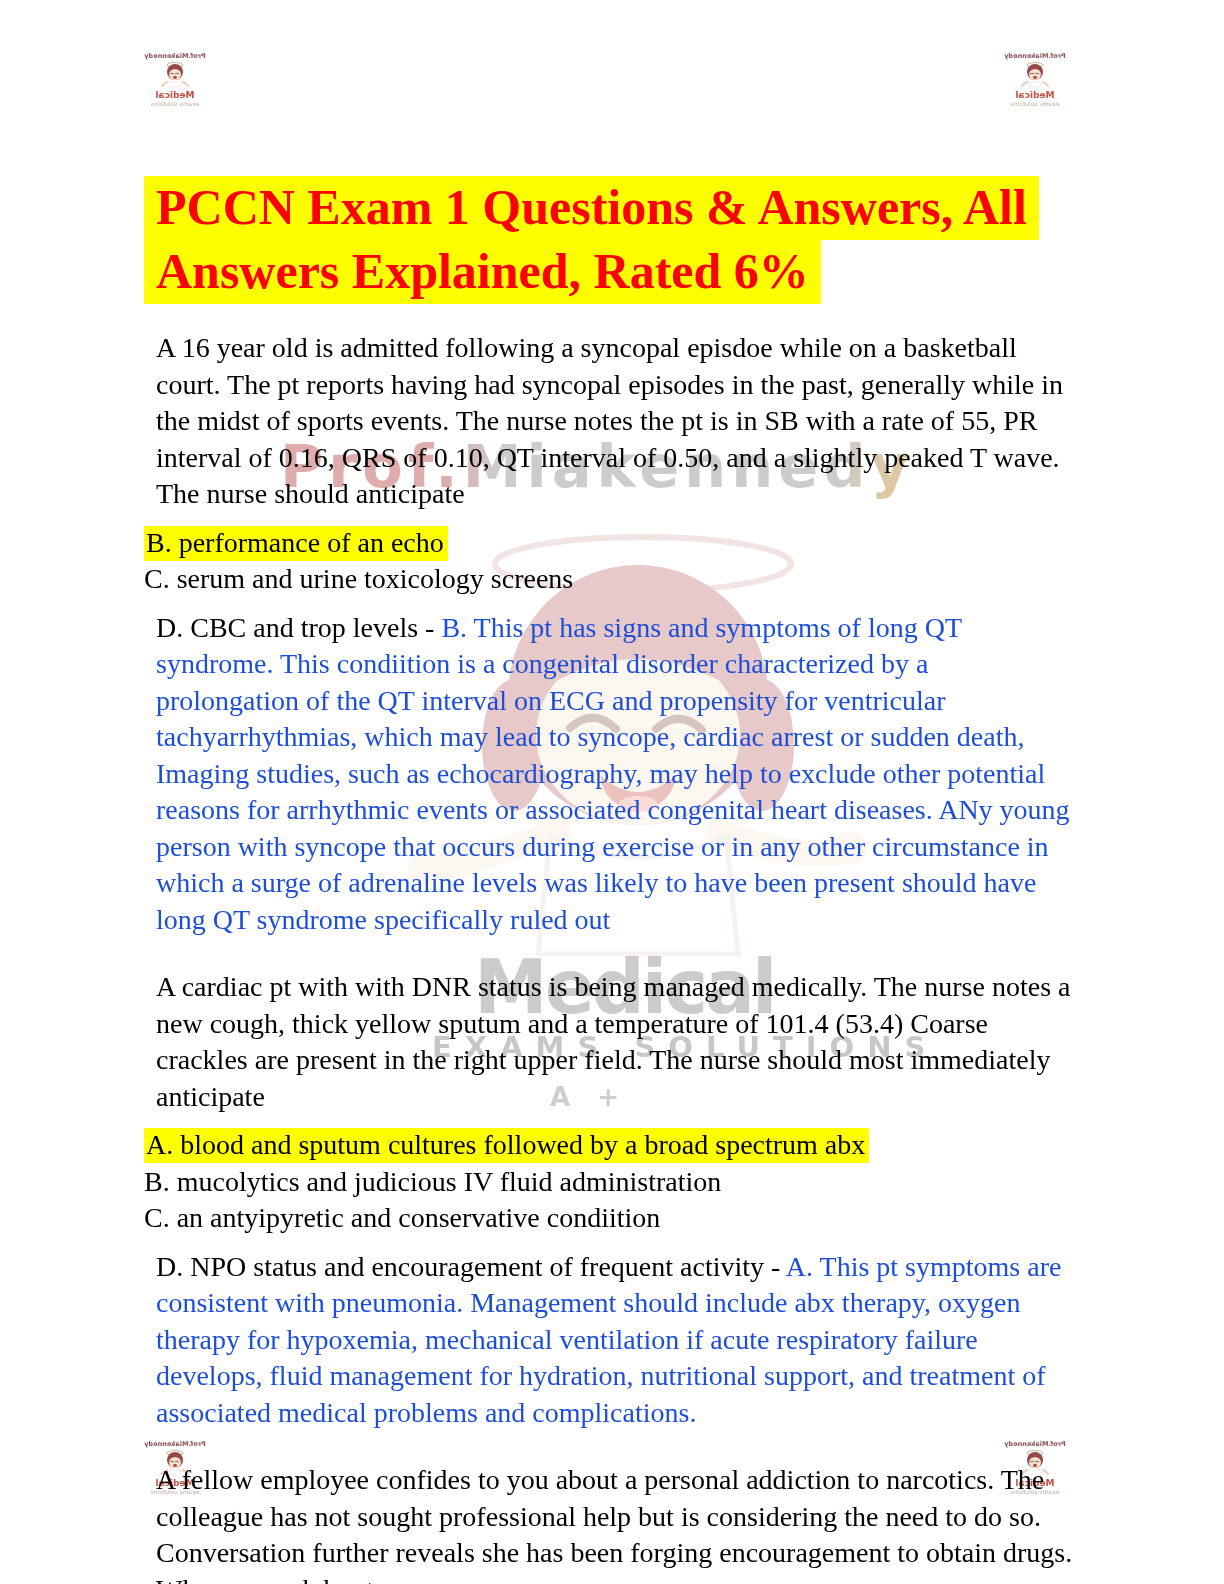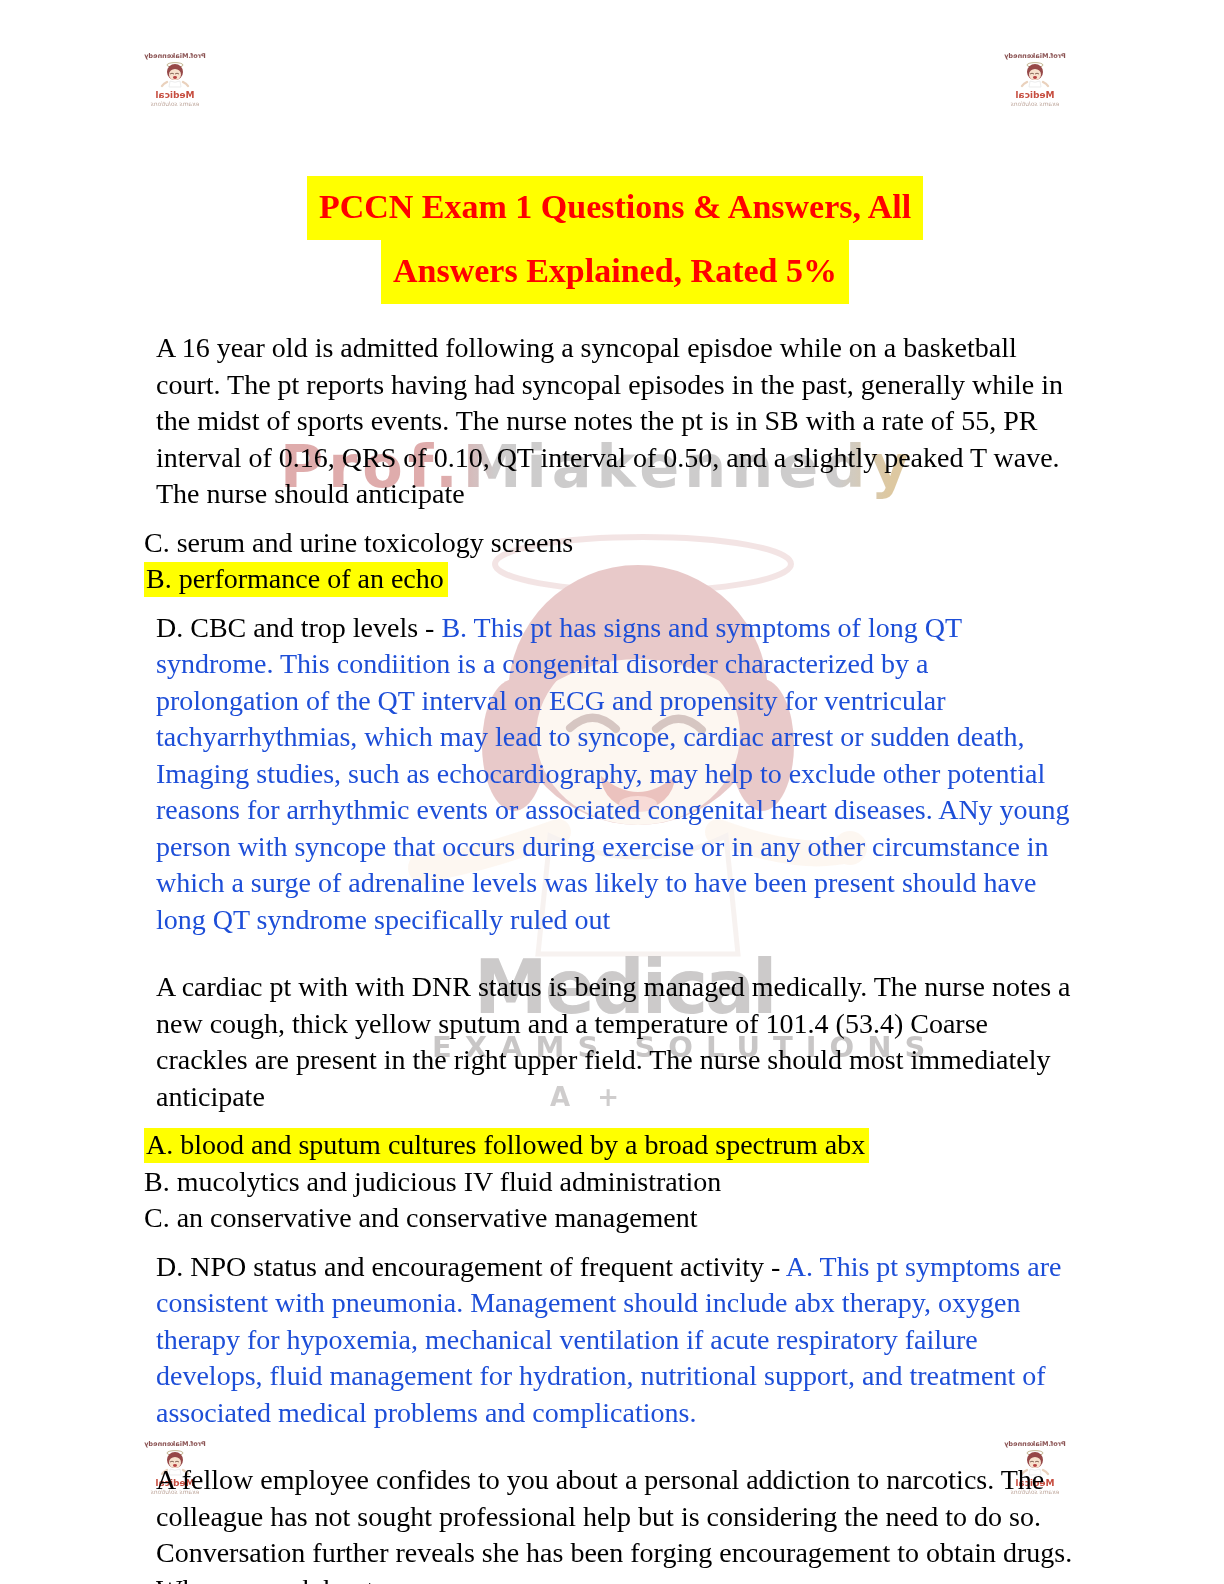--- a/index.html
+++ b/index.html
@@ -57,22 +57,21 @@
   .pos-bl{left:140px;top:1440px;}
   .pos-br{left:1000px;top:1440px;}
   
   .content{
     position:relative;z-index:2;
     padding:176px 138px 0 144px;
     font-size:28px;line-height:36.5px;
   }
   h1.exam-title{
     margin:0 0 26px 0;
-    text-align:center;
-    font-size:34px;line-height:56px;font-weight:bold;
+    font-size:50px;line-height:56px;font-weight:bold;
     color:#ff0000;
   }
   .hl-title{background:#ffff00;padding:3px 12px 5px 12px;display:inline-block;}
   .question-block{margin:0 0 0 0;}
   .question-block + .question-block{margin-top:31px;}
   p.stem, p.flow{margin:12px;}
   .option{margin:0;}
   .hl{background:#ffff00;padding:1px 4px 3px 2px;}
   .blue{color:#1d4ed8;}
 </style>
@@ -164,35 +163,35 @@
       <path d="M10,20 q5,2.5 10,0 l1,6 h-12 z" fill="#fff" stroke="#ddd" stroke-width="0.6"></path>
     </svg>
     <div class="cl-brand">Medical</div>
     <div class="cl-script">exams solutions</div>
   </div>
 
   <div class="content">
 
     <h1 class="exam-title">
       <span class="hl-title">PCCN Exam 1 Questions &amp; Answers, All</span><br>
-      <span class="hl-title">Answers Explained, Rated 5%</span>
+      <span class="hl-title">Answers Explained, Rated 6%</span>
     </h1>
 
     <div class="question-block">
       <p class="stem">A 16 year old is admitted following a syncopal episdoe while on a basketball court. The pt reports having had syncopal episodes in the past, generally while in the midst of sports events. The nurse notes the pt is in SB with a rate of 55, PR interval of 0.16, QRS of 0.10, QT interval of 0.50, and a slightly peaked T wave. The nurse should anticipate</p>
+      <div class="option"><span class="hl">B. performance of an echo</span></div>
       <div class="option">C. serum and urine toxicology screens</div>
-      <div class="option"><span class="hl">B. performance of an echo</span></div>
       <p class="flow"><span>D. CBC and trop levels - </span><span class="blue">B. This pt has signs and symptoms of long QT syndrome. This condiition is a congenital disorder characterized by a prolongation of the QT interval on ECG and propensity for ventricular tachyarrhythmias, which may lead to syncope, cardiac arrest or sudden death, Imaging studies, such as echocardiography, may help to exclude other potential reasons for arrhythmic events or associated congenital heart diseases. ANy young person with syncope that occurs during exercise or in any other circumstance in which a surge of adrenaline levels was likely to have been present should have long QT syndrome specifically ruled out</span></p>
     </div>
 
     <div class="question-block">
       <p class="stem">A cardiac pt with with DNR status is being managed medically. The nurse notes a new cough, thick yellow sputum and a temperature of 101.4 (53.4) Coarse crackles are present in the right upper field. The nurse should most immediately anticipate</p>
       <div class="option"><span class="hl">A. blood and sputum cultures followed by a broad spectrum abx</span></div>
       <div class="option">B. mucolytics and judicious IV fluid administration</div>
-      <div class="option">C. an conservative and conservative management</div>
+      <div class="option">C. an antyipyretic and conservative condiition</div>
       <p class="flow"><span>D. NPO status and encouragement of frequent activity - </span><span class="blue">A. This pt symptoms are consistent with pneumonia. Management should include abx therapy, oxygen therapy for hypoxemia, mechanical ventilation if acute respiratory failure develops, fluid management for hydration, nutritional support, and treatment of associated medical problems and complications.</span></p>
     </div>
 
     <div class="question-block">
       <p class="stem">A fellow employee confides to you about a personal addiction to narcotics. The colleague has not sought professional help but is considering the need to do so. Conversation further reveals she has been forging encouragement to obtain drugs. When you ask her to</p>
     </div>
 
   </div>
 </div>
 

